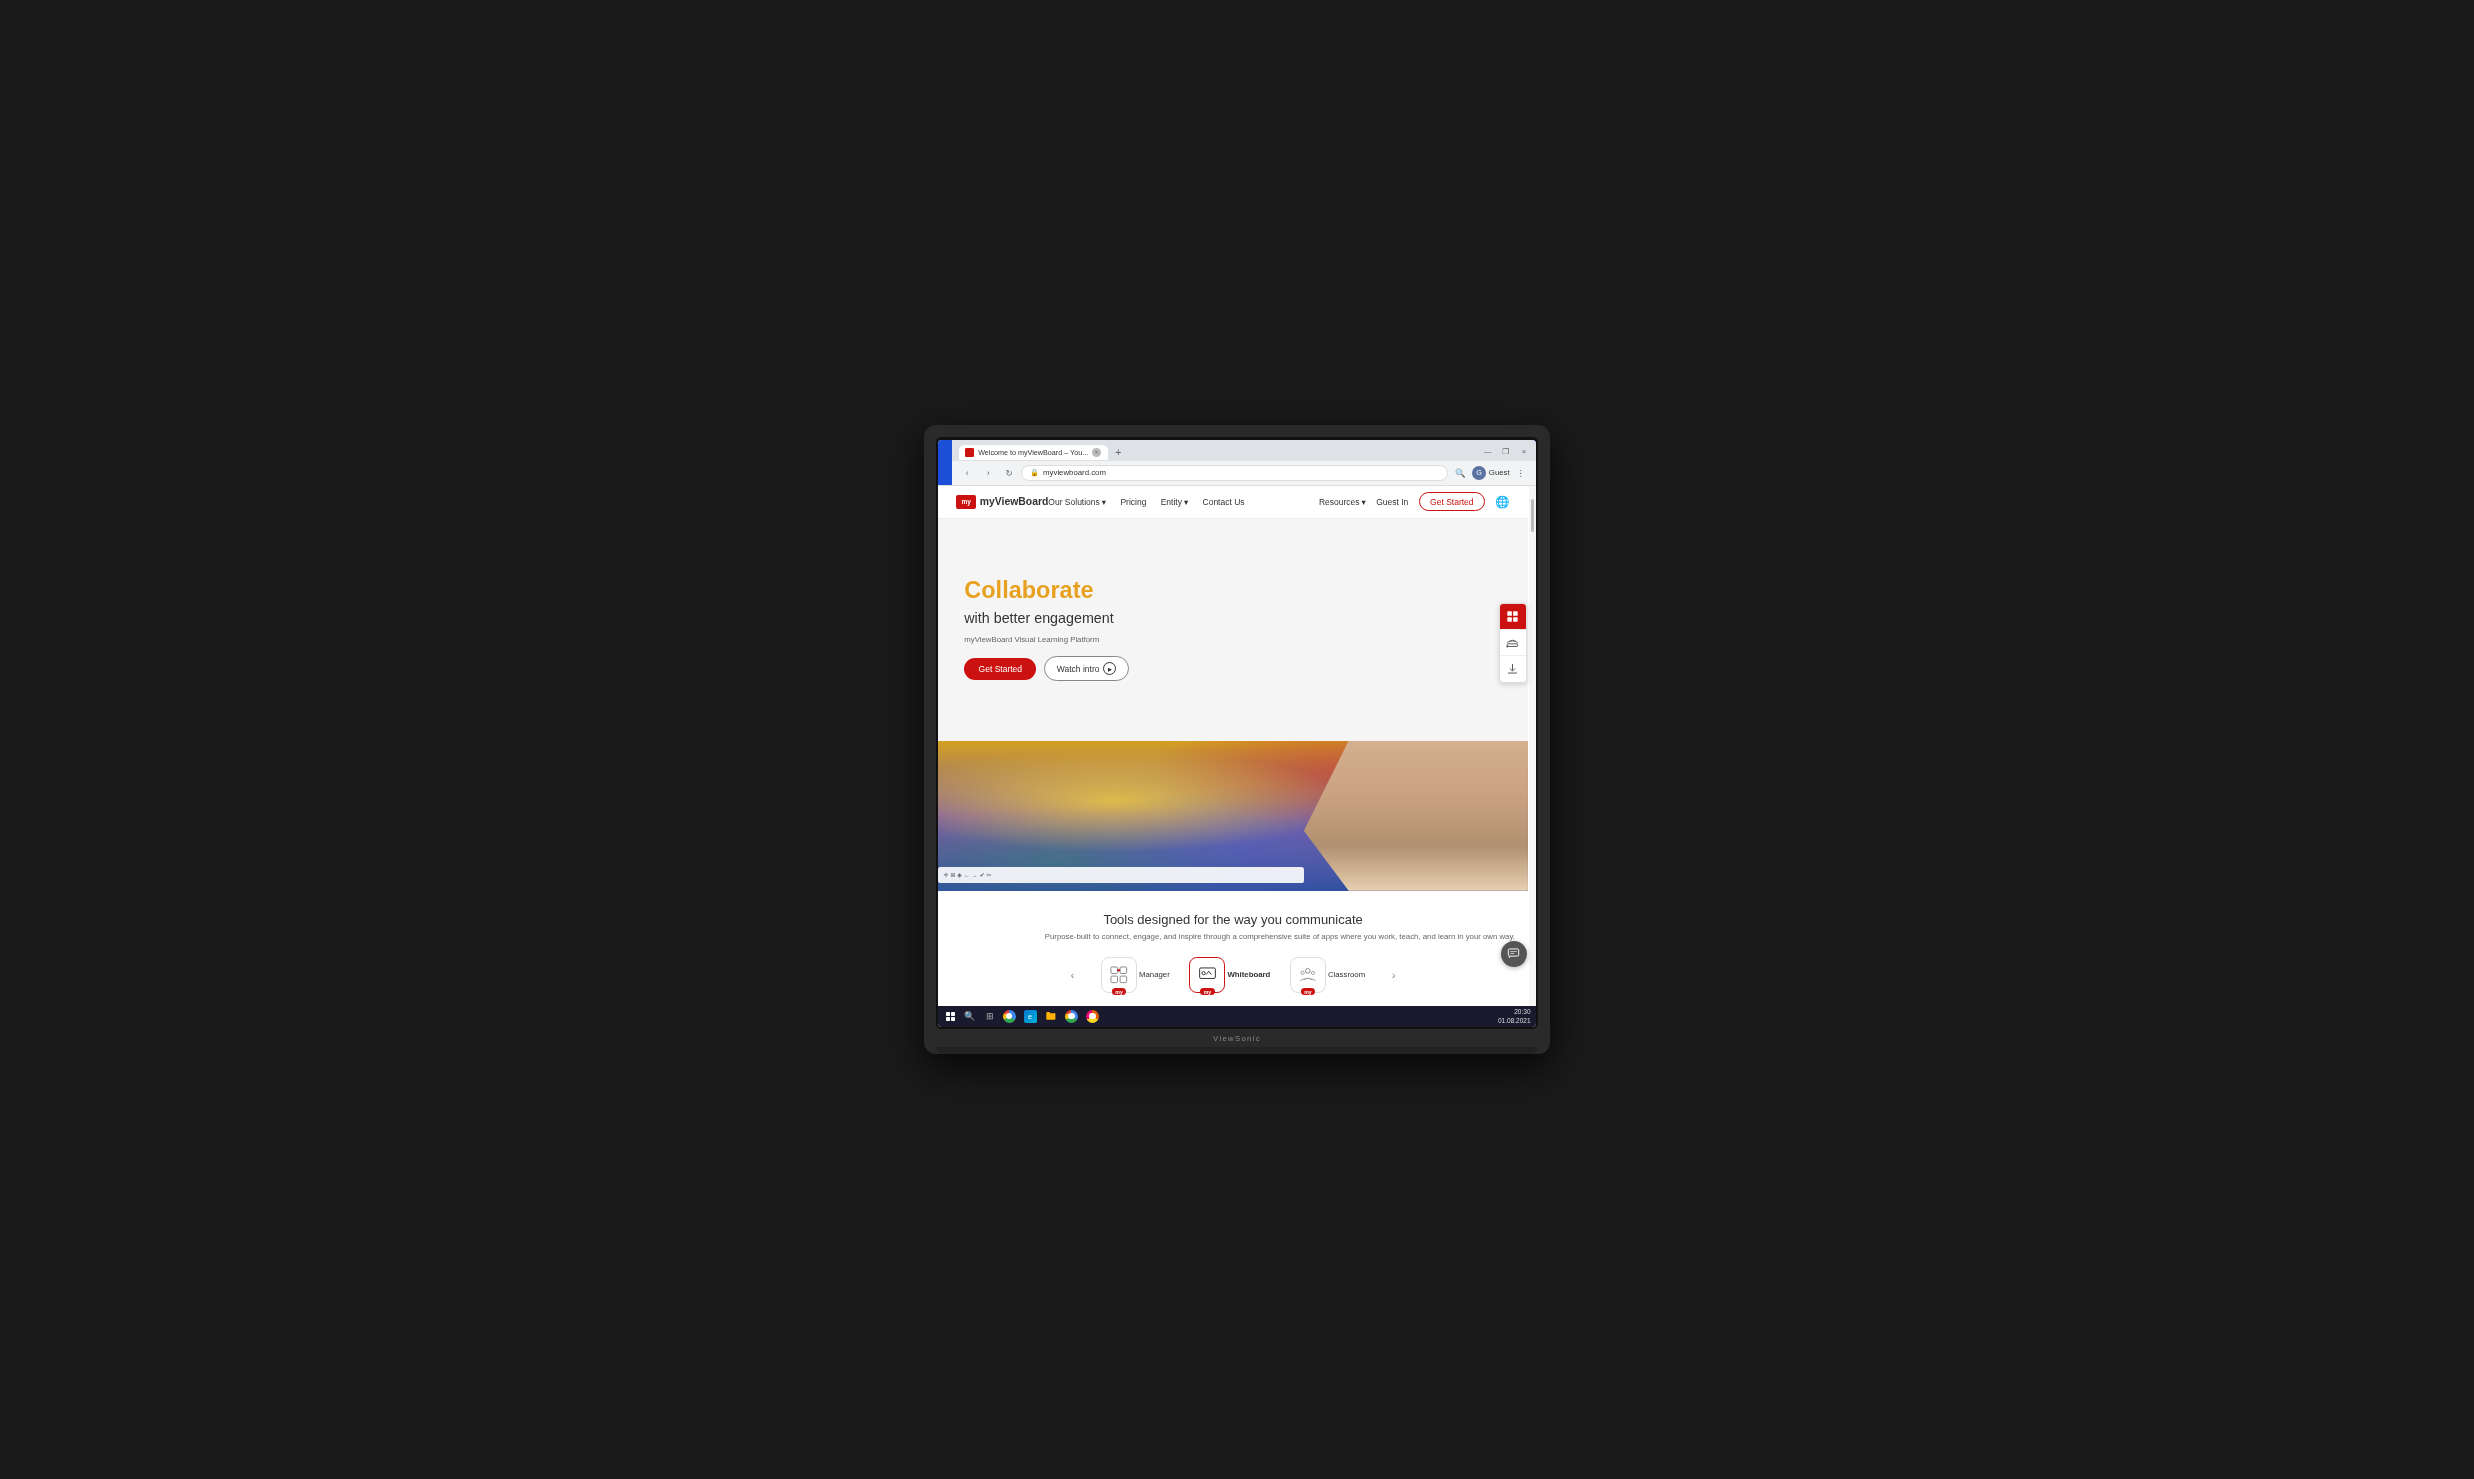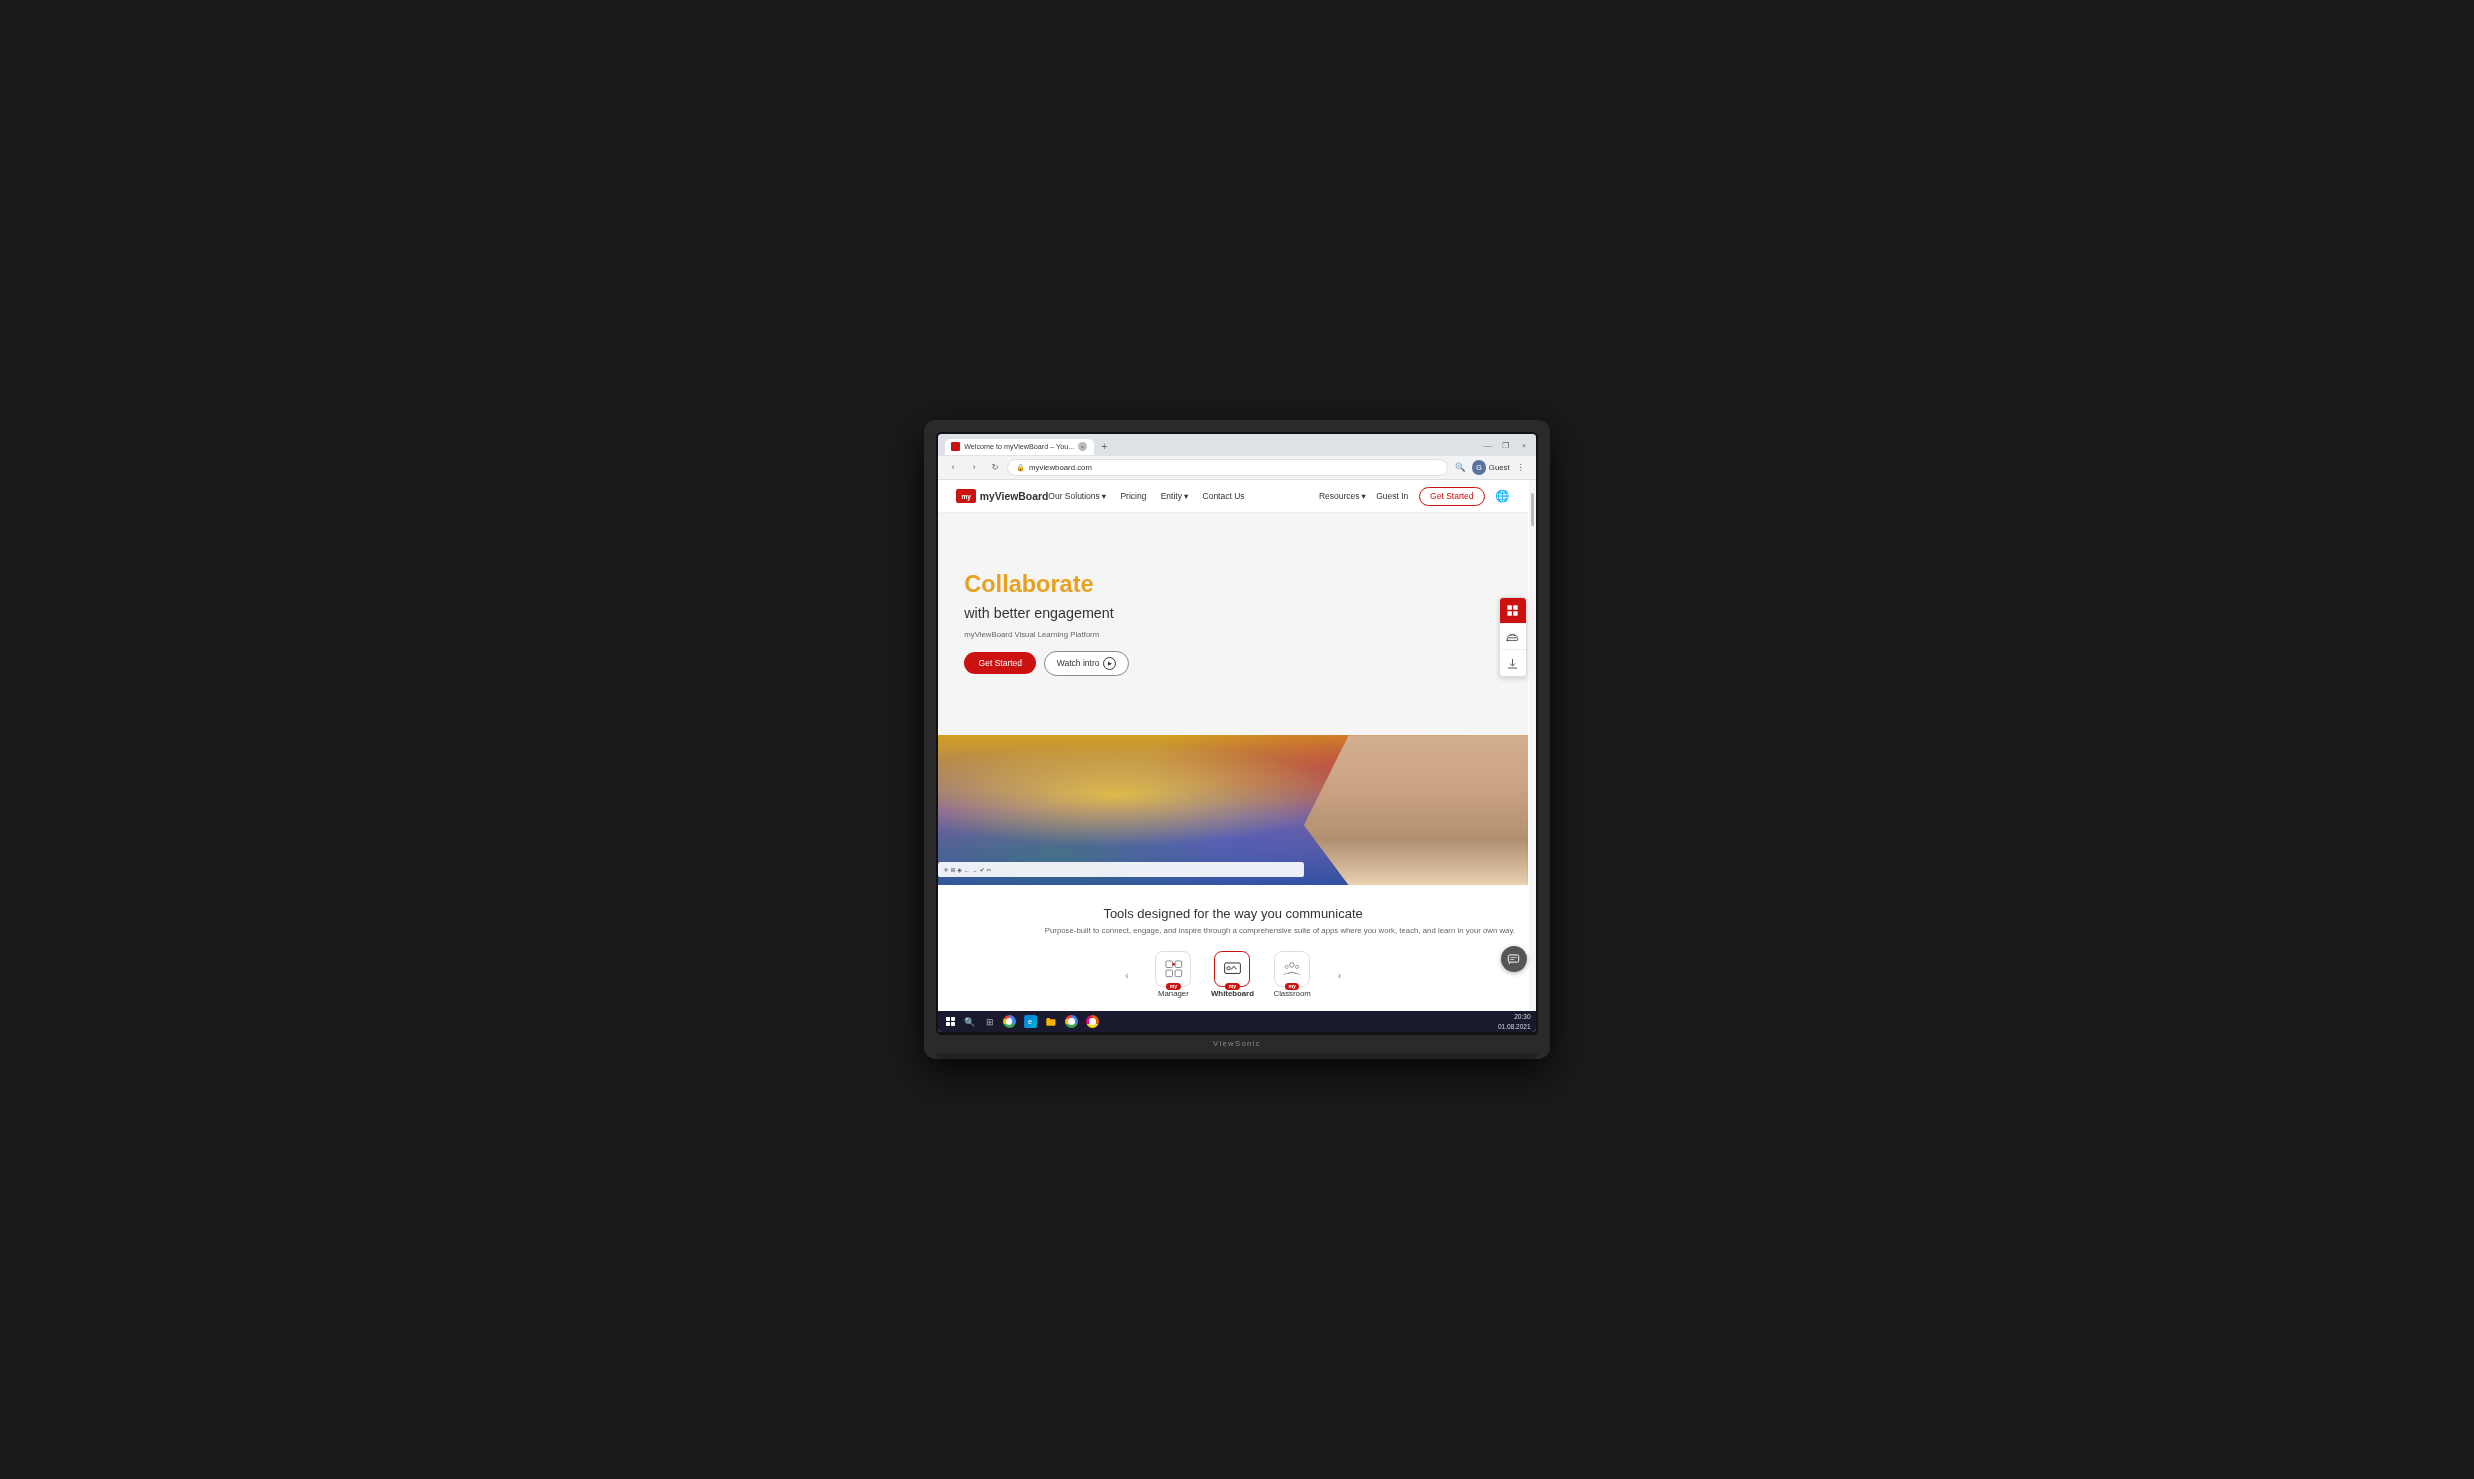--- a/index.html
+++ b/index.html
@@ -34,20 +34,21 @@
       background: #fff;
       border-radius: 3.9px;
       overflow: hidden;
       position: relative;
     }
 
     
     .browser-chrome {
       background: #1d4ed8;
       border-bottom: 0.7px solid #ddd;
+      padding-left: 14px;
     }
 
     .browser-titlebar {
       display: flex;
       align-items: center;
       padding: 3.9px 6.5px 0 6.5px;
       gap: 2.6px;
       background: #dee1e6;
     }
 
@@ -495,21 +496,21 @@
       display: flex;
       align-items: center;
       justify-content: center;
       color: #888;
       font-size: 11.7px;
       cursor: pointer;
     }
 
     .tool-item {
       display: flex;
-      flex-direction: column;
+      flex-direction: row;
       align-items: center;
       gap: 2px;
       cursor: pointer;
       justify-content: center;
     }
 
     .tool-icon-wrap {
       width: 36px;
       height: 36px;
       border-radius: 7.8px;

